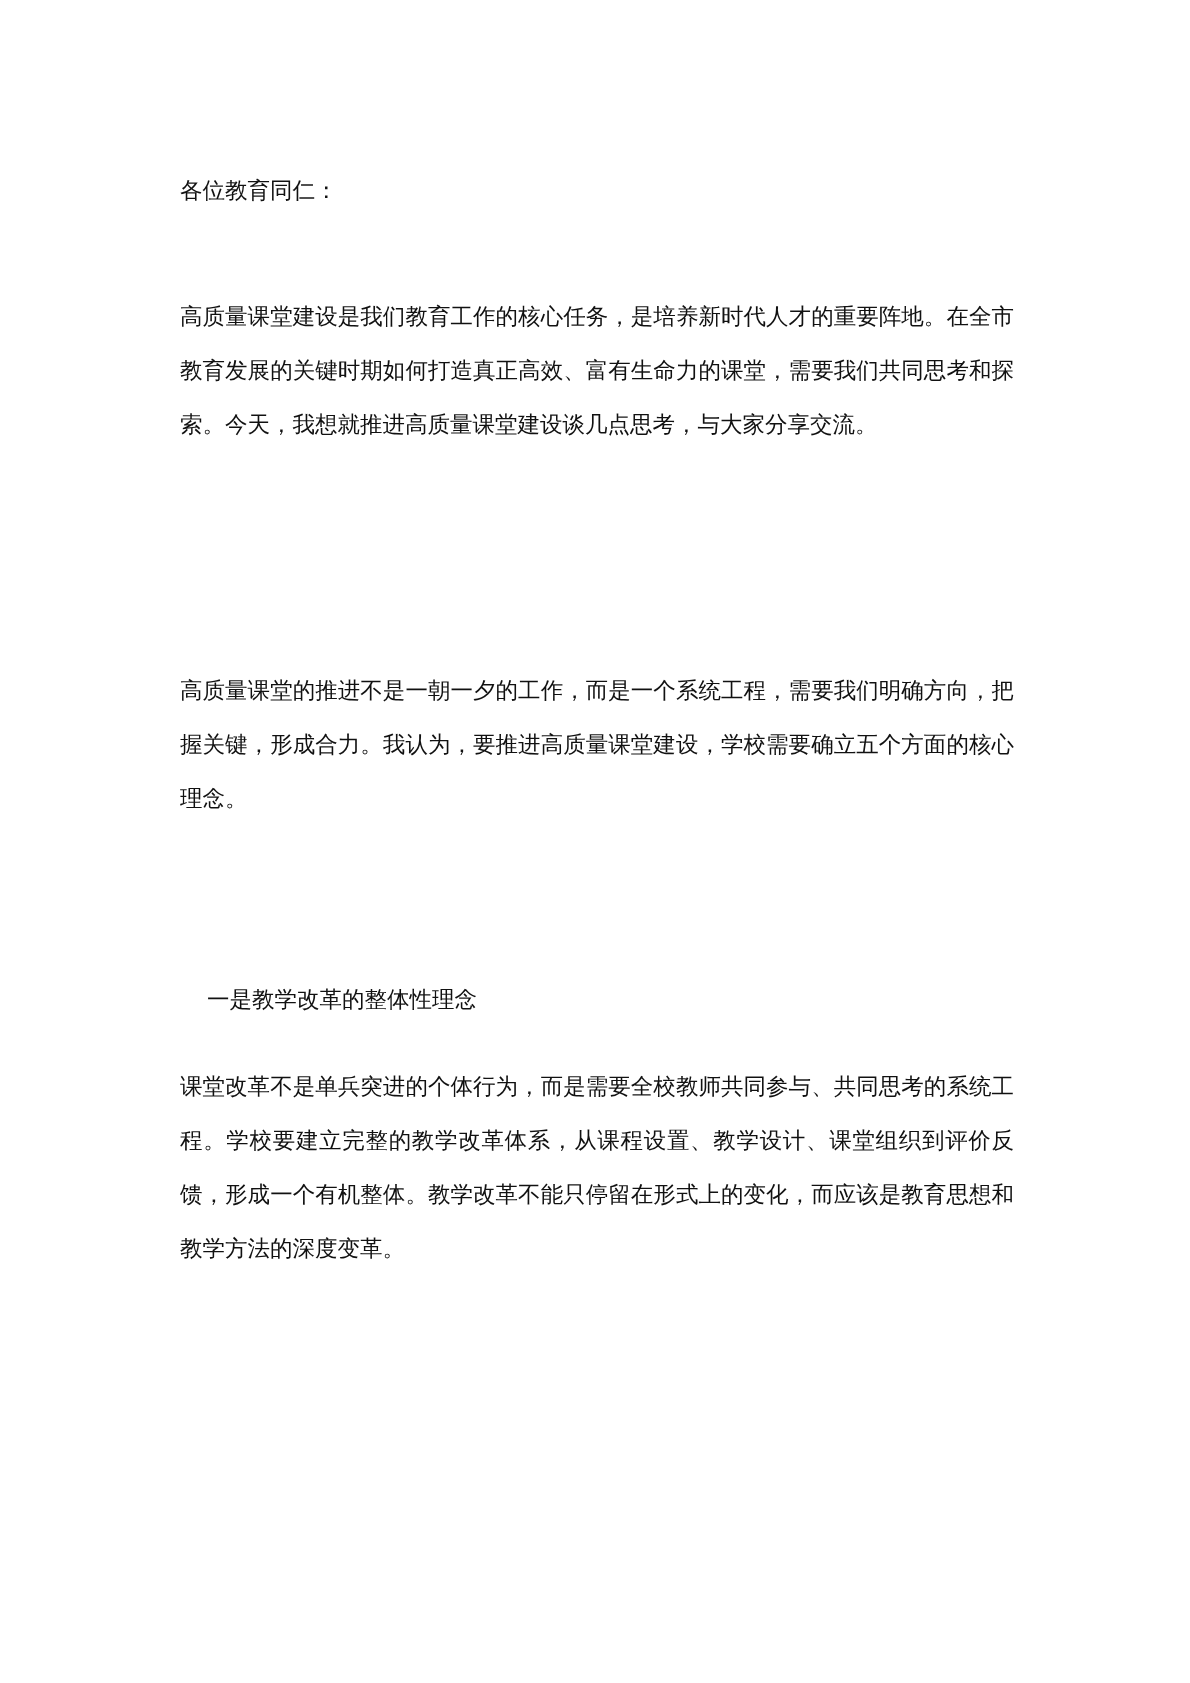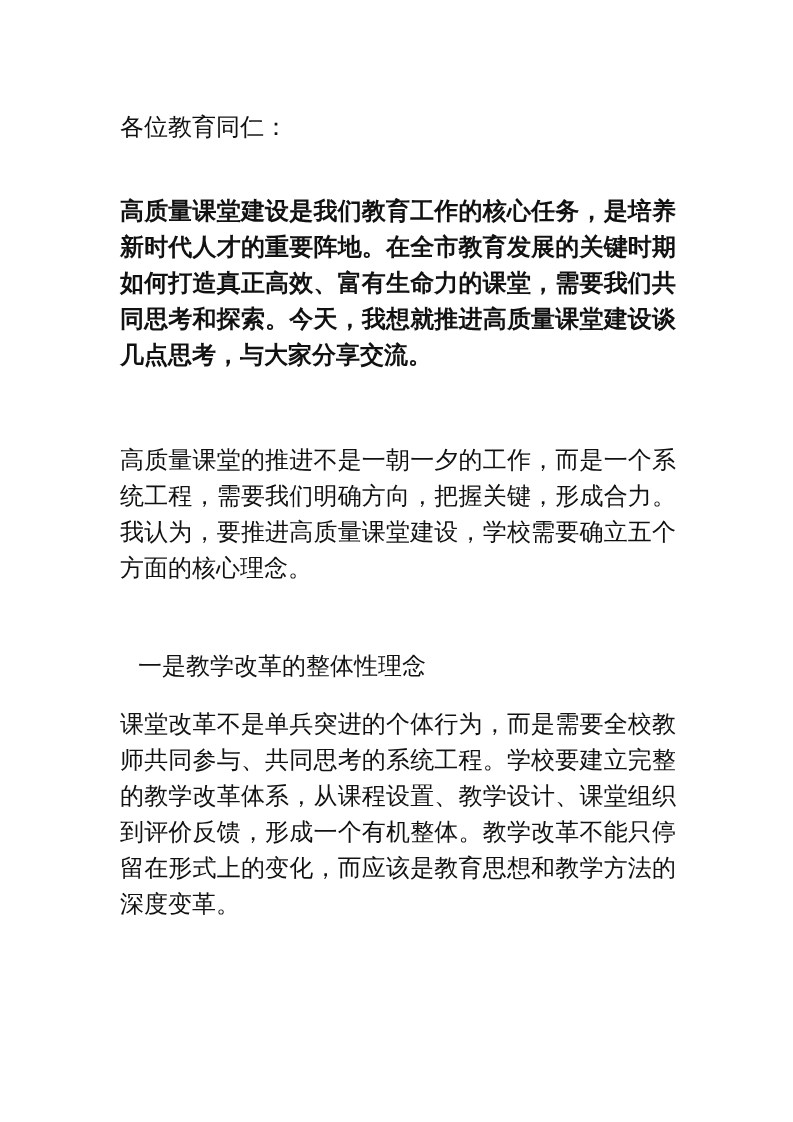--- a/index.html
+++ b/index.html
@@ -18,29 +18,29 @@
     .page {
       position: absolute;
       left: 120px;
       top: 0;
       width: 556px;
     }
     .block {
       position: absolute;
       left: 0;
       width: 556px;
-      font-size: 24px;
+      font-size: 15px;
       line-height: 36px;
       margin: 0;
       word-break: break-all;
       text-align: justify;
       text-align-last: left;
     }
     .salutation { top: 109px; }
-    .p1 { top: 193px; font-weight: bold; }
+    .p1 { top: 193px; }
     .p2 { top: 442px; }
     .heading { top: 648px; margin-left: 18px; }
     .p3 { top: 706px; }
   </style>
 </head>
 <body>
 
 <div class="page">
   <p class="block salutation">各位教育同仁：</p>
 

